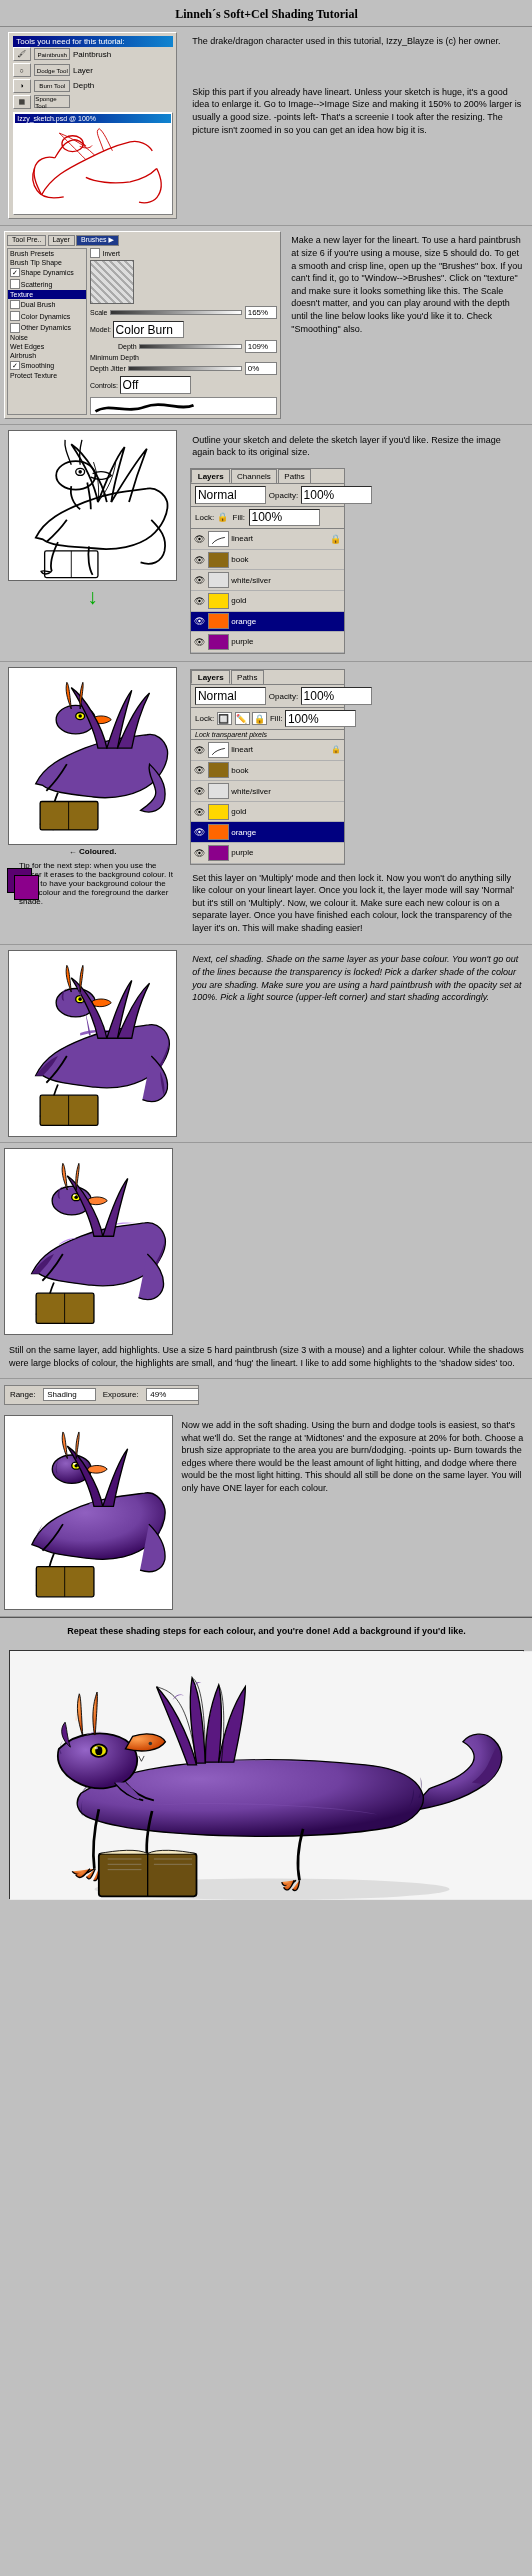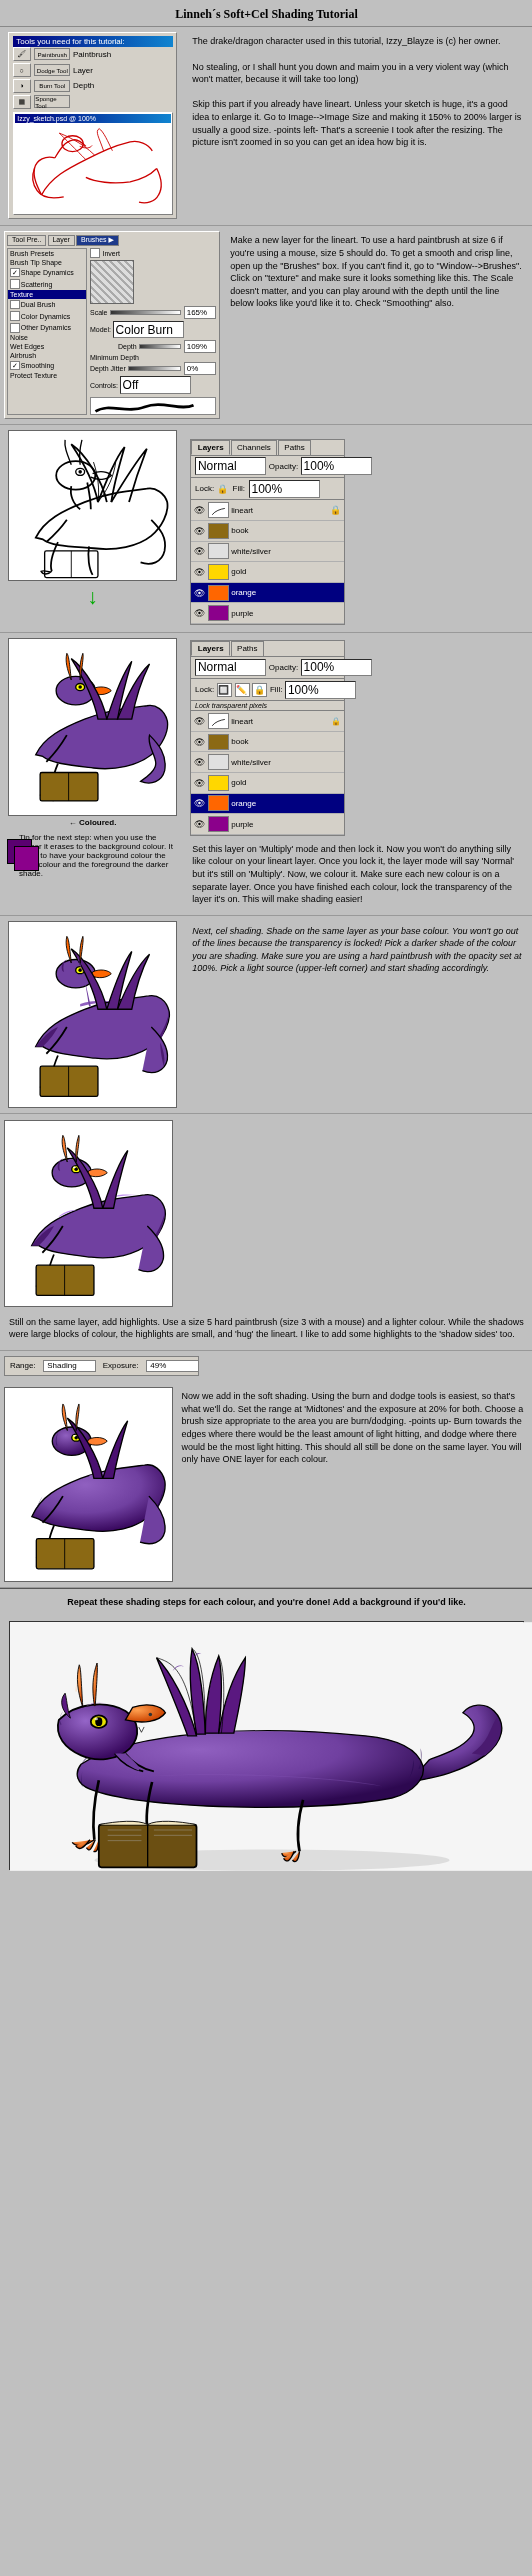--- a/index.html
+++ b/index.html
@@ -126,21 +126,21 @@
       font-size: 9px;
     }
 
     
     .brush-panel {
       background: #d4d0c8;
       border: 1.8px solid;
       border-color: #fff #808080 #808080 #fff;
       font-size: 8px;
       padding: 2.7px;
-      width: 216px;
+      width: 277px;
     }
     .cb {
       width: 9.8px;
       height: 9.8px;
       border: 0.9px solid #808080;
       border-top-color: #808080;
       background: white;
       display: flex;
       align-items: center;
       justify-content: center;
@@ -288,21 +288,21 @@
 
               <path d="M73,25 C80,28 85,27 87,24" stroke="#cc0000" fill="none" stroke-width="1"></path>
             </svg>
           </div>
         </div>
       </div>
     </div>
     <div class="right-col">
       <div class="annotation-text">
         <span>The drake/dragon character used in this tutorial, Izzy_Blayze is (c) her owner.</span><br><br>
-        <span>No stealing, or I shall hunt you down and maim you in a very violent way (which won't matter, because it will take too long)</span><br><br>
+        <br><br>
         <span>Skip this part if you already have lineart.
 
 Unless your sketch is huge, it's a good idea to enlarge it.
 Go to Image--&gt;Image Size and making it 150% to 200% larger is usually a good size.
 -points left- That's a screenie I took after the resizing. The picture isn't zoomed in so you can get an idea how big it is.</span>
       </div>
     </div>
   </div>
 
   <div class="tutorial-section" style="flex-direction:row; align-items:flex-start;">
@@ -448,20 +448,23 @@
           <path d="M65,100 C58,110 50,118 42,125" stroke="#000" fill="none" stroke-width="2"></path>
 
           <path d="M70,38 C65,25 62,18 63,10" stroke="#000" fill="none" stroke-width="1.5"></path>
           <path d="M80,38 C78,25 80,18 82,10" stroke="#000" fill="none" stroke-width="1.5"></path>
         </svg>
       </div>
 
       <div style="font-size:21px; color:#00aa00; text-align:center; margin-top:3.6px;">↓</div>
     </div>
     <div class="right-col">
+      <div class="annotation-text">Outline your sketch and delete the sketch layer if you'd like.
+
+Resize the image again back to its original size.</div>
 
       <div style="margin-top:7px;">
         <div class="layers-panel">
           <div class="ps-tabs-row">
             <div class="ps-tab active">Layers</div>
             <div class="ps-tab">Channels</div>
             <div class="ps-tab">Paths</div>
           </div>
           <div style="display:flex; align-items:center; gap:2.7px; padding:1.8px 3.6px; font-size:8px; border-bottom:0.9px solid #808080;">
             <div class="select-box" style="width:49px;">Normal</div>

